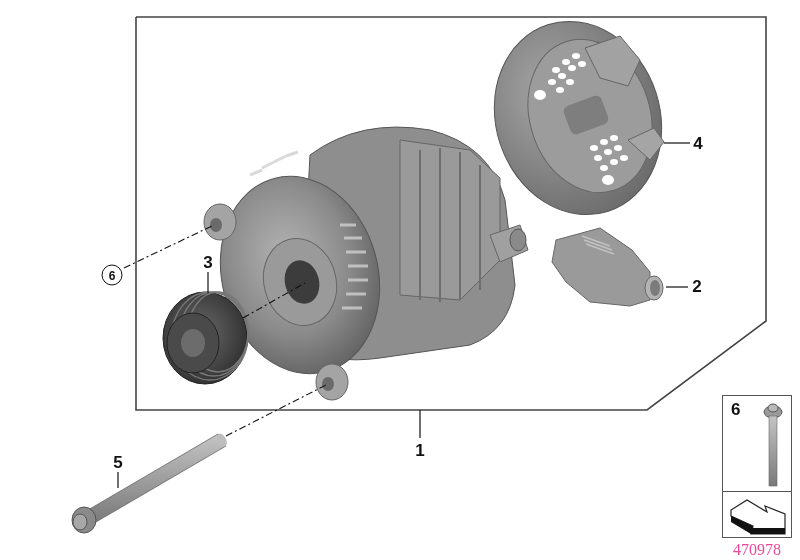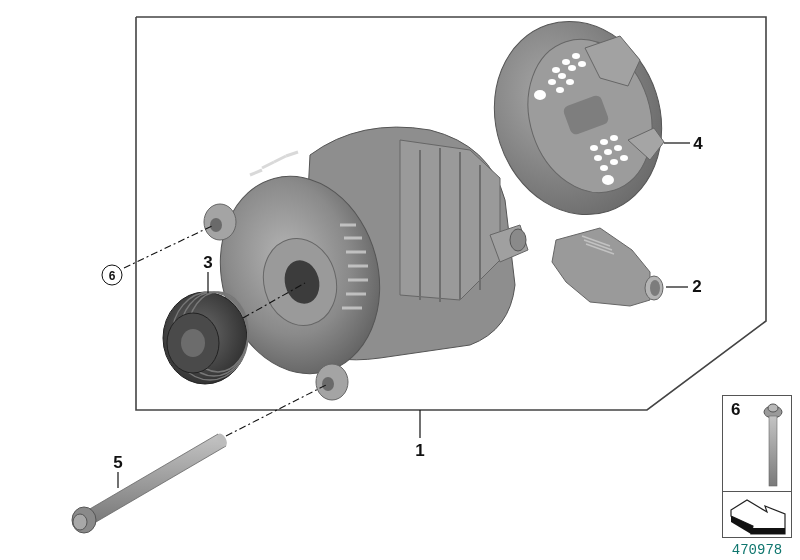--- a/index.html
+++ b/index.html
@@ -11,21 +11,21 @@
              transform: translate(-50%, -50%); }
   .circled { position: absolute; width: 19px; height: 19px; border: 1.6px solid #111;
              border-radius: 50%; display: flex; align-items: center; justify-content: center;
              font-weight: bold; font-size: 12px; color: #111; transform: translate(-50%, -50%);
              font-family: "Liberation Sans", sans-serif; }
   .inset { position: absolute; left: 722px; top: 395px; width: 70px; height: 143px;
            border: 1px solid #555; box-sizing: border-box; }
   .inset-divider { position: absolute; left: 0; right: 0; top: 95px; border-top: 1px solid #555; }
   .inset-label { position: absolute; left: 8px; top: 4px; font-weight: bold; font-size: 17px; color: #111; }
   .diagram-id { position: absolute; left: 757px; top: 550px; transform: translate(-50%, -50%);
-                font-size: 14px; color: #0f766e; font-family: Liberation Mono, monospace; }
+                font-size: 16px; color: #ec4899; font-family: Liberation Serif, serif; }
 </style>
 </head>
 <body>
 
 <svg id="diagram" viewBox="0 0 800 560" xmlns="http://www.w3.org/2000/svg">
   <defs>
     <radialGradient id="gBody" cx="45%" cy="40%" r="65%">
       <stop offset="0%" stop-color="#b4b4b4"></stop>
       <stop offset="60%" stop-color="#8a8a8a"></stop>
       <stop offset="100%" stop-color="#5e5e5e"></stop>

